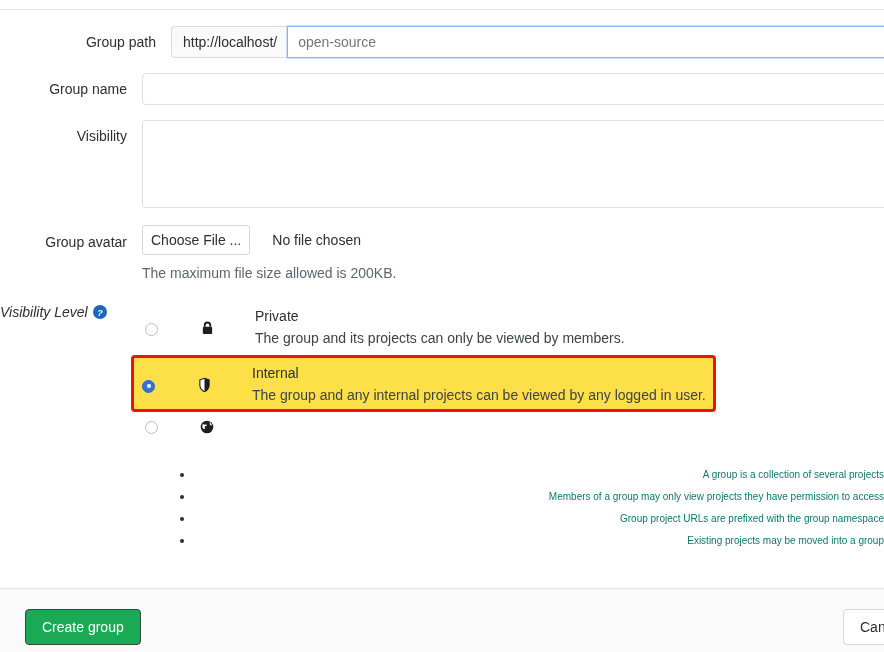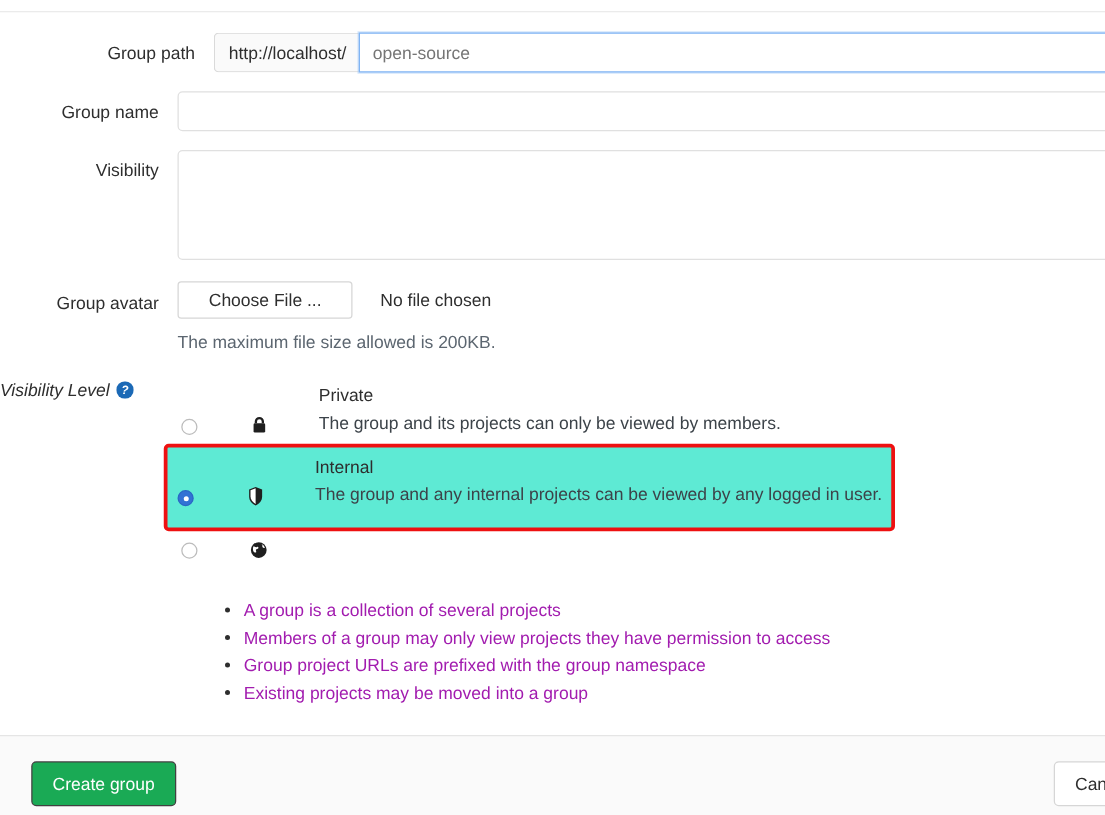--- a/index.html
+++ b/index.html
@@ -143,21 +143,21 @@
   .row-avatar { margin-top: 17px; }
   .row-avatar .lbl { padding-top: 8px; }
   .file-line {
     display: flex;
     align-items: center;
   }
   .choose-file-btn {
     border: 1px solid #d6d6d6;
     border-radius: 3px;
     background: #fff;
-    padding: 5px 24px;
+    padding: 5px 8px;
     font-size: 14px;
     font-family: "Liberation Sans", sans-serif;
     color: #2e2e2e;
     line-height: 18px;
     cursor: default;
   }
   .no-file {
     margin-left: 22px;
     font-size: 14px;
     color: #2e2e2e;
@@ -184,33 +184,33 @@
     width: 14px;
     height: 14px;
     flex: 0 0 14px;
   }
 
   .vis-list {
     width: 585px;
   }
   .vis-option {
     display: flex;
-    align-items: flex-end;
+    align-items: center;
     padding: 3px 0 4px 0;
     border: 3px solid transparent;
     border-radius: 4px;
     box-sizing: border-box;
     gap: 30px;
   }
   .vis-option.highlight {
     border-color: #ee1111;
-    background: #5eead4;
+    background: #fde047;
     padding-left: 8px;
     padding-top: 6px;
-    padding-bottom: 17px;
+    padding-bottom: 4px;
     margin-left: -11px;
     width: 585px;
   }
   .radio {
     width: 13px;
     height: 13px;
     min-width: 13px;
     border-radius: 50%;
     border: 1px solid #bcbcbc;
     background: #fff;
@@ -259,24 +259,25 @@
   }
 
   
   .notes {
     margin: 23px 0 0 0;
     padding-left: 177px;
     list-style: none;
   }
   .notes li {
     position: relative;
-    font-size: 14px;
-    color: #a21caf;
+    font-size: 10px;
+    color: #0f766e;
     line-height: 22px;
     padding-left: 18px;
+    text-align: right;
   }
   .notes li::before {
     content: "";
     position: absolute;
     left: 3px;
     top: 9px;
     width: 4px;
     height: 4px;
     border-radius: 50%;
     background: #2e2e2e;

